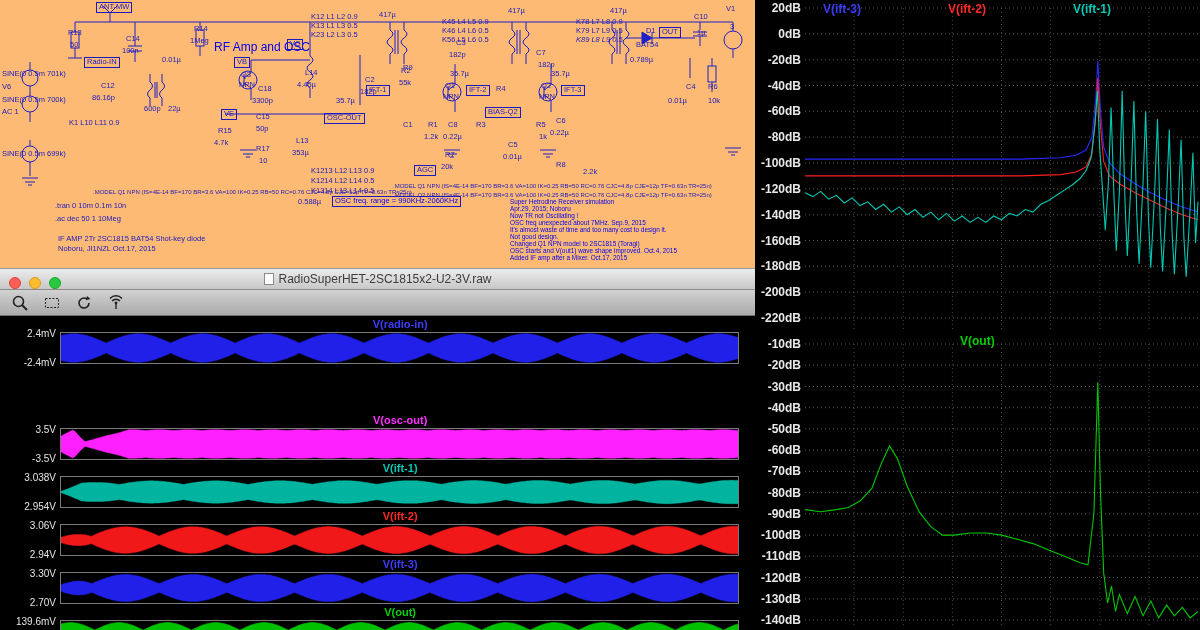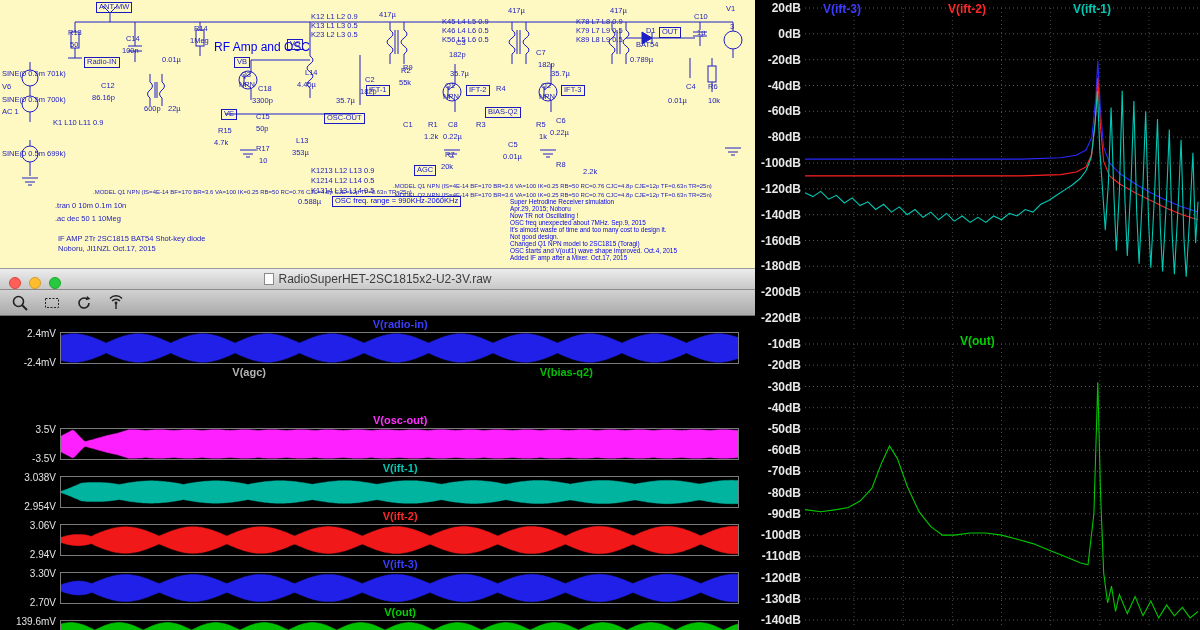--- a/index.html
+++ b/index.html
@@ -1,21 +1,21 @@
 <!DOCTYPE html>
 <html><head>
 <meta charset="utf-8">
 <style>
   *{margin:0;padding:0;box-sizing:border-box}
   html,body{width:1200px;height:630px;overflow:hidden;background:#000;
     font-family:"Liberation Sans",sans-serif}
   .root{position:relative;width:1200px;height:630px;display:flex}
   .left{width:755px;height:630px;display:flex;flex-direction:column;background:#000}
   
-  .schematic{position:relative;height:268px;background:#fef9c3;overflow:hidden}
+  .schematic{position:relative;height:268px;background:#fdba74;overflow:hidden}
   .schematic svg{position:absolute;left:0;top:0}
   .ann{position:absolute;color:#1a1ac0;font-size:7.5px;line-height:1.15;white-space:nowrap}
   .ann.box{border:1px solid #1a1ac0;padding:0 2px}
   .ann.note{color:#0000ee;font-size:6.4px}
   .ann.note2{color:#0000ee}
   .ann.tiny{font-size:6px}
   .ann.hdr{color:#0000ee;font-size:12px}
   
   .titlebar{height:22px;background:linear-gradient(#ececec,#c8c8c8);
     border-top:1px solid #9a9a9a;border-bottom:1px solid #8a8a8a;
@@ -118,21 +118,21 @@
           <span class="ann" style="left: 190px; top: 37px;">1Meg</span>
           <span class="ann hdr" style="left: 214px; top: 41px;">RF Amp and OSC</span>
           <span class="ann box" style="left: 287px; top: 39px;">VC</span>
           <span class="ann box" style="left: 234px; top: 57px;">VB</span>
           <span class="ann" style="left: 162px; top: 56px;">0.01µ</span>
           <span class="ann box" style="left: 84px; top: 57px;">Radio-IN</span>
           <span class="ann" style="left: 2px; top: 70px;">SINE(0 0.5m 701k)</span>
           <span class="ann" style="left: 2px; top: 83px;">V6</span>
           <span class="ann" style="left: 2px; top: 96px;">SINE(0 0.5m 700k)</span>
           <span class="ann" style="left: 2px; top: 108px;">AC 1</span>
-          <span class="ann" style="left: 8px; top: 119px; padding-left: 45px;">K1 L10 L11 0.9</span>
+          <span class="ann" style="left: 24px; top: 119px; padding-left: 45px;">K1 L10 L11 0.9</span>
           <span class="ann" style="left: 2px; top: 150px;">SINE(0 0.5m 699k)</span>
           <span class="ann" style="left: 101px; top: 82px;">C12</span>
           <span class="ann" style="left: 92px; top: 94px;">86.16p</span>
           <span class="ann" style="left: 144px; top: 105px;">600p</span>
           <span class="ann" style="left: 168px; top: 105px;">22µ</span>
           <span class="ann" style="left: 241px; top: 71px;">Q3</span>
           <span class="ann" style="left: 239px; top: 81px;">NPN</span>
           <span class="ann" style="left: 258px; top: 85px;">C18</span>
           <span class="ann" style="left: 252px; top: 97px;">3300p</span>
           <span class="ann" style="left: 305px; top: 69px;">L14</span>
@@ -154,21 +154,21 @@
           <span class="ann" style="left: 311px; top: 13px;">K12 L1 L2 0.9</span>
           <span class="ann" style="left: 311px; top: 22px;">K13 L1 L3 0.5</span>
           <span class="ann" style="left: 311px; top: 31px;">K23 L2 L3 0.5</span>
           <span class="ann" style="left: 379px; top: 11px;">417µ</span>
           <span class="ann" style="left: 442px; top: 18px;">K45 L4 L5 0.9</span>
           <span class="ann" style="left: 442px; top: 27px;">K46 L4 L6 0.5</span>
           <span class="ann" style="left: 442px; top: 36px;">K56 L5 L6 0.5</span>
           <span class="ann" style="left: 508px; top: 7px;">417µ</span>
           <span class="ann" style="left: 576px; top: 18px;">K78 L7 L8 0.9</span>
           <span class="ann" style="left: 576px; top: 27px;">K79 L7 L9 0.5</span>
-          <span class="ann" style="left: 576px; top: 36px;">K89 L8 L9 0.5</span>
+          <span class="ann" style="left: 576px; top: 36px; font-style: italic;">K89 L8 L9 0.5</span>
           <span class="ann" style="left: 610px; top: 7px;">417µ</span>
           <span class="ann" style="left: 456px; top: 39px;">C3</span>
           <span class="ann" style="left: 449px; top: 51px;">182p</span>
           <span class="ann" style="left: 450px; top: 70px;">35.7µ</span>
           <span class="ann" style="left: 536px; top: 49px;">C7</span>
           <span class="ann" style="left: 538px; top: 61px;">182p</span>
           <span class="ann" style="left: 551px; top: 70px;">35.7µ</span>
           <span class="ann" style="left: 401px; top: 67px;">R2</span>
           <span class="ann" style="left: 399px; top: 79px;">55k</span>
           <span class="ann" style="left: 445px; top: 82px;">Q1</span>
@@ -282,24 +282,20 @@
               <span class="ymin">-2.4mV</span>
             </div>
             <div class="pane-box">
               <svg viewBox="0 0 680 32" preserveAspectRatio="none">
                 <path d="M0.0,2.7L1.6,2.3L3.2,1.9L4.9,1.6L6.5,1.3L8.1,1.1L9.7,0.9L11.3,0.8L13.0,0.8L14.6,0.8L16.2,0.9L17.8,1.1L19.4,1.3L21.0,1.6L22.7,1.9L24.3,2.3L25.9,2.7L27.5,3.2L29.1,3.7L30.8,4.3L32.4,4.9L34.0,5.5L35.6,6.2L37.2,6.9L38.9,7.6L40.5,8.4L42.1,9.1L43.7,9.9L45.3,10.7L47.0,9.9L48.6,9.1L50.2,8.4L51.8,7.6L53.4,6.9L55.0,6.2L56.7,5.5L58.3,4.9L59.9,4.3L61.5,3.7L63.1,3.2L64.8,2.7L66.4,2.3L68.0,1.9L69.6,1.6L71.2,1.3L72.9,1.1L74.5,0.9L76.1,0.8L77.7,0.8L79.3,0.8L81.0,0.9L82.6,1.1L84.2,1.3L85.8,1.6L87.4,1.9L89.0,2.3L90.7,2.7L92.3,3.2L93.9,3.7L95.5,4.3L97.1,4.9L98.8,5.5L100.4,6.2L102.0,6.9L103.6,7.6L105.2,8.4L106.9,9.1L108.5,9.9L110.1,10.7L111.7,9.9L113.3,9.1L115.0,8.4L116.6,7.6L118.2,6.9L119.8,6.2L121.4,5.5L123.0,4.9L124.7,4.3L126.3,3.7L127.9,3.2L129.5,2.7L131.1,2.3L132.8,1.9L134.4,1.6L136.0,1.3L137.6,1.1L139.2,0.9L140.9,0.8L142.5,0.8L144.1,0.8L145.7,0.9L147.3,1.1L149.0,1.3L150.6,1.6L152.2,1.9L153.8,2.3L155.4,2.7L157.0,3.2L158.7,3.7L160.3,4.3L161.9,4.9L163.5,5.5L165.1,6.2L166.8,6.9L168.4,7.6L170.0,8.4L171.6,9.1L173.2,9.9L174.9,10.7L176.5,9.9L178.1,9.1L179.7,8.4L181.3,7.6L183.0,6.9L184.6,6.2L186.2,5.5L187.8,4.9L189.4,4.3L191.0,3.7L192.7,3.2L194.3,2.7L195.9,2.3L197.5,1.9L199.1,1.6L200.8,1.3L202.4,1.1L204.0,0.9L205.6,0.8L207.2,0.8L208.9,0.8L210.5,0.9L212.1,1.1L213.7,1.3L215.3,1.6L217.0,1.9L218.6,2.3L220.2,2.7L221.8,3.2L223.4,3.7L225.0,4.3L226.7,4.9L228.3,5.5L229.9,6.2L231.5,6.9L233.1,7.6L234.8,8.4L236.4,9.1L238.0,9.9L239.6,10.7L241.2,9.9L242.9,9.1L244.5,8.4L246.1,7.6L247.7,6.9L249.3,6.2L251.0,5.5L252.6,4.9L254.2,4.3L255.8,3.7L257.4,3.2L259.0,2.7L260.7,2.3L262.3,1.9L263.9,1.6L265.5,1.3L267.1,1.1L268.8,0.9L270.4,0.8L272.0,0.8L273.6,0.8L275.2,0.9L276.9,1.1L278.5,1.3L280.1,1.6L281.7,1.9L283.3,2.3L285.0,2.7L286.6,3.2L288.2,3.7L289.8,4.3L291.4,4.9L293.0,5.5L294.7,6.2L296.3,6.9L297.9,7.6L299.5,8.4L301.1,9.1L302.8,9.9L304.4,10.7L306.0,9.9L307.6,9.1L309.2,8.4L310.9,7.6L312.5,6.9L314.1,6.2L315.7,5.5L317.3,4.9L319.0,4.3L320.6,3.7L322.2,3.2L323.8,2.7L325.4,2.3L327.0,1.9L328.7,1.6L330.3,1.3L331.9,1.1L333.5,0.9L335.1,0.8L336.8,0.8L338.4,0.8L340.0,0.9L341.6,1.1L343.2,1.3L344.9,1.6L346.5,1.9L348.1,2.3L349.7,2.7L351.3,3.2L353.0,3.7L354.6,4.3L356.2,4.9L357.8,5.5L359.4,6.2L361.0,6.9L362.7,7.6L364.3,8.4L365.9,9.1L367.5,9.9L369.1,10.7L370.8,9.9L372.4,9.1L374.0,8.4L375.6,7.6L377.2,6.9L378.9,6.2L380.5,5.5L382.1,4.9L383.7,4.3L385.3,3.7L387.0,3.2L388.6,2.7L390.2,2.3L391.8,1.9L393.4,1.6L395.0,1.3L396.7,1.1L398.3,0.9L399.9,0.8L401.5,0.8L403.1,0.8L404.8,0.9L406.4,1.1L408.0,1.3L409.6,1.6L411.2,1.9L412.9,2.3L414.5,2.7L416.1,3.2L417.7,3.7L419.3,4.3L421.0,4.9L422.6,5.5L424.2,6.2L425.8,6.9L427.4,7.6L429.0,8.4L430.7,9.1L432.3,9.9L433.9,10.7L435.5,9.9L437.1,9.1L438.8,8.4L440.4,7.6L442.0,6.9L443.6,6.2L445.2,5.5L446.9,4.9L448.5,4.3L450.1,3.7L451.7,3.2L453.3,2.7L455.0,2.3L456.6,1.9L458.2,1.6L459.8,1.3L461.4,1.1L463.0,0.9L464.7,0.8L466.3,0.8L467.9,0.8L469.5,0.9L471.1,1.1L472.8,1.3L474.4,1.6L476.0,1.9L477.6,2.3L479.2,2.7L480.9,3.2L482.5,3.7L484.1,4.3L485.7,4.9L487.3,5.5L489.0,6.2L490.6,6.9L492.2,7.6L493.8,8.4L495.4,9.1L497.0,9.9L498.7,10.7L500.3,9.9L501.9,9.1L503.5,8.4L505.1,7.6L506.8,6.9L508.4,6.2L510.0,5.5L511.6,4.9L513.2,4.3L514.9,3.7L516.5,3.2L518.1,2.7L519.7,2.3L521.3,1.9L523.0,1.6L524.6,1.3L526.2,1.1L527.8,0.9L529.4,0.8L531.0,0.8L532.7,0.8L534.3,0.9L535.9,1.1L537.5,1.3L539.1,1.6L540.8,1.9L542.4,2.3L544.0,2.7L545.6,3.2L547.2,3.7L548.9,4.3L550.5,4.9L552.1,5.5L553.7,6.2L555.3,6.9L557.0,7.6L558.6,8.4L560.2,9.1L561.8,9.9L563.4,10.7L565.0,9.9L566.7,9.1L568.3,8.4L569.9,7.6L571.5,6.9L573.1,6.2L574.8,5.5L576.4,4.9L578.0,4.3L579.6,3.7L581.2,3.2L582.9,2.7L584.5,2.3L586.1,1.9L587.7,1.6L589.3,1.3L591.0,1.1L592.6,0.9L594.2,0.8L595.8,0.8L597.4,0.8L599.0,0.9L600.7,1.1L602.3,1.3L603.9,1.6L605.5,1.9L607.1,2.3L608.8,2.7L610.4,3.2L612.0,3.7L613.6,4.3L615.2,4.9L616.9,5.5L618.5,6.2L620.1,6.9L621.7,7.6L623.3,8.4L625.0,9.1L626.6,9.9L628.2,10.7L629.8,9.9L631.4,9.1L633.0,8.4L634.7,7.6L636.3,6.9L637.9,6.2L639.5,5.5L641.1,4.9L642.8,4.3L644.4,3.7L646.0,3.2L647.6,2.7L649.2,2.3L650.9,1.9L652.5,1.6L654.1,1.3L655.7,1.1L657.3,0.9L659.0,0.8L660.6,0.8L662.2,0.8L663.8,0.9L665.4,1.1L667.0,1.3L668.7,1.6L670.3,1.9L671.9,2.3L673.5,2.7L675.1,3.2L676.8,3.7L678.4,4.3L680.0,4.9L680.0,27.1L678.4,27.7L676.8,28.3L675.1,28.8L673.5,29.3L671.9,29.7L670.3,30.1L668.7,30.4L667.0,30.7L665.4,30.9L663.8,31.1L662.2,31.2L660.6,31.2L659.0,31.2L657.3,31.1L655.7,30.9L654.1,30.7L652.5,30.4L650.9,30.1L649.2,29.7L647.6,29.3L646.0,28.8L644.4,28.3L642.8,27.7L641.1,27.1L639.5,26.5L637.9,25.8L636.3,25.1L634.7,24.4L633.0,23.6L631.4,22.9L629.8,22.1L628.2,21.3L626.6,22.1L625.0,22.9L623.3,23.6L621.7,24.4L620.1,25.1L618.5,25.8L616.9,26.5L615.2,27.1L613.6,27.7L612.0,28.3L610.4,28.8L608.8,29.3L607.1,29.7L605.5,30.1L603.9,30.4L602.3,30.7L600.7,30.9L599.0,31.1L597.4,31.2L595.8,31.2L594.2,31.2L592.6,31.1L591.0,30.9L589.3,30.7L587.7,30.4L586.1,30.1L584.5,29.7L582.9,29.3L581.2,28.8L579.6,28.3L578.0,27.7L576.4,27.1L574.8,26.5L573.1,25.8L571.5,25.1L569.9,24.4L568.3,23.6L566.7,22.9L565.0,22.1L563.4,21.3L561.8,22.1L560.2,22.9L558.6,23.6L557.0,24.4L555.3,25.1L553.7,25.8L552.1,26.5L550.5,27.1L548.9,27.7L547.2,28.3L545.6,28.8L544.0,29.3L542.4,29.7L540.8,30.1L539.1,30.4L537.5,30.7L535.9,30.9L534.3,31.1L532.7,31.2L531.0,31.2L529.4,31.2L527.8,31.1L526.2,30.9L524.6,30.7L523.0,30.4L521.3,30.1L519.7,29.7L518.1,29.3L516.5,28.8L514.9,28.3L513.2,27.7L511.6,27.1L510.0,26.5L508.4,25.8L506.8,25.1L505.1,24.4L503.5,23.6L501.9,22.9L500.3,22.1L498.7,21.3L497.0,22.1L495.4,22.9L493.8,23.6L492.2,24.4L490.6,25.1L489.0,25.8L487.3,26.5L485.7,27.1L484.1,27.7L482.5,28.3L480.9,28.8L479.2,29.3L477.6,29.7L476.0,30.1L474.4,30.4L472.8,30.7L471.1,30.9L469.5,31.1L467.9,31.2L466.3,31.2L464.7,31.2L463.0,31.1L461.4,30.9L459.8,30.7L458.2,30.4L456.6,30.1L455.0,29.7L453.3,29.3L451.7,28.8L450.1,28.3L448.5,27.7L446.9,27.1L445.2,26.5L443.6,25.8L442.0,25.1L440.4,24.4L438.8,23.6L437.1,22.9L435.5,22.1L433.9,21.3L432.3,22.1L430.7,22.9L429.0,23.6L427.4,24.4L425.8,25.1L424.2,25.8L422.6,26.5L421.0,27.1L419.3,27.7L417.7,28.3L416.1,28.8L414.5,29.3L412.9,29.7L411.2,30.1L409.6,30.4L408.0,30.7L406.4,30.9L404.8,31.1L403.1,31.2L401.5,31.2L399.9,31.2L398.3,31.1L396.7,30.9L395.0,30.7L393.4,30.4L391.8,30.1L390.2,29.7L388.6,29.3L387.0,28.8L385.3,28.3L383.7,27.7L382.1,27.1L380.5,26.5L378.9,25.8L377.2,25.1L375.6,24.4L374.0,23.6L372.4,22.9L370.8,22.1L369.1,21.3L367.5,22.1L365.9,22.9L364.3,23.6L362.7,24.4L361.0,25.1L359.4,25.8L357.8,26.5L356.2,27.1L354.6,27.7L353.0,28.3L351.3,28.8L349.7,29.3L348.1,29.7L346.5,30.1L344.9,30.4L343.2,30.7L341.6,30.9L340.0,31.1L338.4,31.2L336.8,31.2L335.1,31.2L333.5,31.1L331.9,30.9L330.3,30.7L328.7,30.4L327.0,30.1L325.4,29.7L323.8,29.3L322.2,28.8L320.6,28.3L319.0,27.7L317.3,27.1L315.7,26.5L314.1,25.8L312.5,25.1L310.9,24.4L309.2,23.6L307.6,22.9L306.0,22.1L304.4,21.3L302.8,22.1L301.1,22.9L299.5,23.6L297.9,24.4L296.3,25.1L294.7,25.8L293.0,26.5L291.4,27.1L289.8,27.7L288.2,28.3L286.6,28.8L285.0,29.3L283.3,29.7L281.7,30.1L280.1,30.4L278.5,30.7L276.9,30.9L275.2,31.1L273.6,31.2L272.0,31.2L270.4,31.2L268.8,31.1L267.1,30.9L265.5,30.7L263.9,30.4L262.3,30.1L260.7,29.7L259.0,29.3L257.4,28.8L255.8,28.3L254.2,27.7L252.6,27.1L251.0,26.5L249.3,25.8L247.7,25.1L246.1,24.4L244.5,23.6L242.9,22.9L241.2,22.1L239.6,21.3L238.0,22.1L236.4,22.9L234.8,23.6L233.1,24.4L231.5,25.1L229.9,25.8L228.3,26.5L226.7,27.1L225.0,27.7L223.4,28.3L221.8,28.8L220.2,29.3L218.6,29.7L217.0,30.1L215.3,30.4L213.7,30.7L212.1,30.9L210.5,31.1L208.9,31.2L207.2,31.2L205.6,31.2L204.0,31.1L202.4,30.9L200.8,30.7L199.1,30.4L197.5,30.1L195.9,29.7L194.3,29.3L192.7,28.8L191.0,28.3L189.4,27.7L187.8,27.1L186.2,26.5L184.6,25.8L183.0,25.1L181.3,24.4L179.7,23.6L178.1,22.9L176.5,22.1L174.9,21.3L173.2,22.1L171.6,22.9L170.0,23.6L168.4,24.4L166.8,25.1L165.1,25.8L163.5,26.5L161.9,27.1L160.3,27.7L158.7,28.3L157.0,28.8L155.4,29.3L153.8,29.7L152.2,30.1L150.6,30.4L149.0,30.7L147.3,30.9L145.7,31.1L144.1,31.2L142.5,31.2L140.9,31.2L139.2,31.1L137.6,30.9L136.0,30.7L134.4,30.4L132.8,30.1L131.1,29.7L129.5,29.3L127.9,28.8L126.3,28.3L124.7,27.7L123.0,27.1L121.4,26.5L119.8,25.8L118.2,25.1L116.6,24.4L115.0,23.6L113.3,22.9L111.7,22.1L110.1,21.3L108.5,22.1L106.9,22.9L105.2,23.6L103.6,24.4L102.0,25.1L100.4,25.8L98.8,26.5L97.1,27.1L95.5,27.7L93.9,28.3L92.3,28.8L90.7,29.3L89.0,29.7L87.4,30.1L85.8,30.4L84.2,30.7L82.6,30.9L81.0,31.1L79.3,31.2L77.7,31.2L76.1,31.2L74.5,31.1L72.9,30.9L71.2,30.7L69.6,30.4L68.0,30.1L66.4,29.7L64.8,29.3L63.1,28.8L61.5,28.3L59.9,27.7L58.3,27.1L56.7,26.5L55.0,25.8L53.4,25.1L51.8,24.4L50.2,23.6L48.6,22.9L47.0,22.1L45.3,21.3L43.7,22.1L42.1,22.9L40.5,23.6L38.9,24.4L37.2,25.1L35.6,25.8L34.0,26.5L32.4,27.1L30.8,27.7L29.1,28.3L27.5,28.8L25.9,29.3L24.3,29.7L22.7,30.1L21.0,30.4L19.4,30.7L17.8,30.9L16.2,31.1L14.6,31.2L13.0,31.2L11.3,31.2L9.7,31.1L8.1,30.9L6.5,30.7L4.9,30.4L3.2,30.1L1.6,29.7L0.0,29.3Z" fill="#2020e8" stroke="#2020e8" stroke-width="0.5"></path>
               </svg>
             </div>
           </div>
         </div>
         <div class="pane">
-          <div class="pane-labels">
-            <span style="color: rgb(180, 180, 180); left: 33%;">V(agc)</span>
-            <span style="color: rgb(0, 192, 0); left: 75%;">V(bias-q2)</span>
-          </div>
         </div>
         <div class="pane">
           <div class="pane-labels">
             <span style="color: rgb(255, 48, 255); left: 53%;">V(osc-out)</span>
           </div>
           <div class="pane-body">
             <div class="ylab">
               <span class="ymax">3.5V</span>
               <span class="ymin">-3.5V</span>
             </div>

